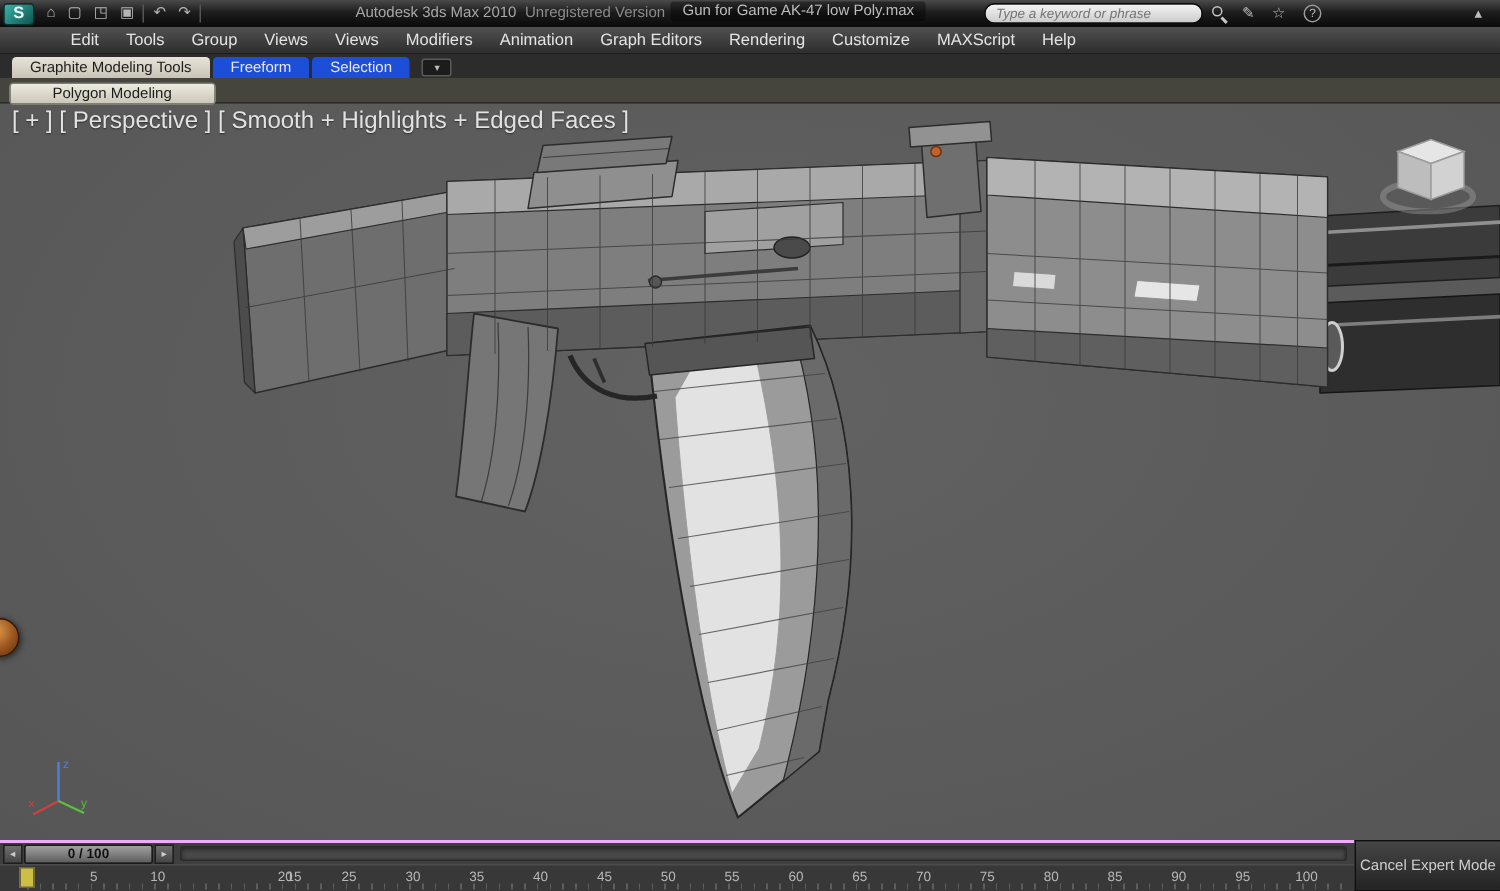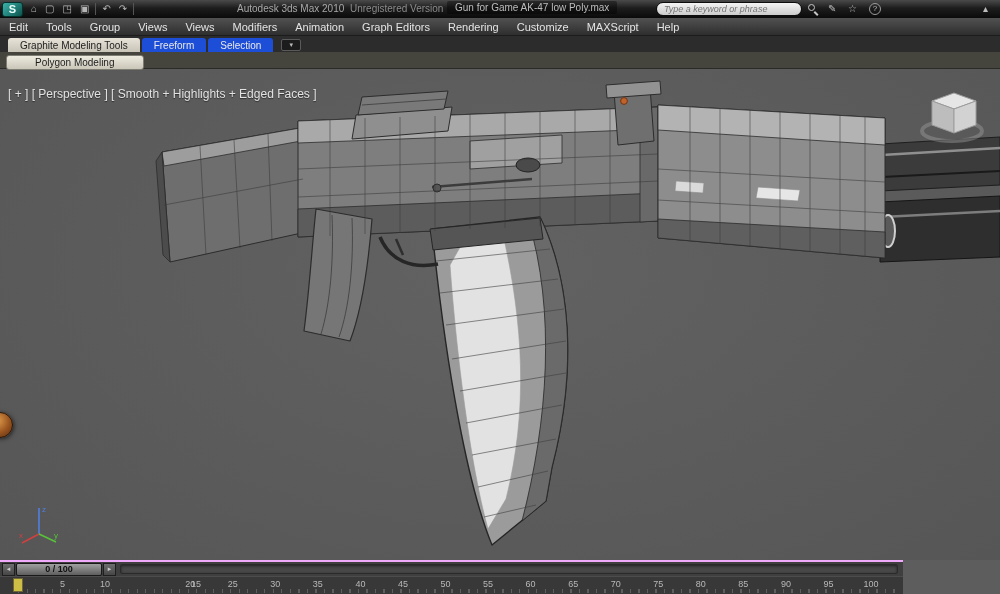--- a/index.html
+++ b/index.html
@@ -30,40 +30,40 @@
   .mag{position:absolute;left:0;top:0;width:7px;height:7px;border:1.5px solid #c6c6c6;border-radius:50%}
   .mag::after{content:"";position:absolute;left:6px;top:6px;width:5px;height:1.5px;
     background:#c6c6c6;transform:rotate(45deg);transform-origin:0 0}
   .ricon{position:absolute;top:3px;color:#bdbdbd;font-size:10px}
   .helpc{width:12px;height:12px;border:1px solid #9a9a9a;border-radius:50%;
     font-size:8px;text-align:center;line-height:10px}
 
   
   .menubar{position:absolute;left:0;top:18px;width:1000px;height:18px;
     background:linear-gradient(#515151,#2e2e2e);border-bottom:1px solid #1c1c1c;
-    display:flex;align-items:center;z-index:29}
+    display:flex;align-items:center;padding-left:38px;z-index:29}
   .mitem{color:#e4e4e4;font-size:11px;padding:2px 9px;cursor:default}
 
   
   .ribbontabs{position:absolute;left:0;top:36px;width:1000px;height:16px;background:#2c2c2c;
     display:flex;align-items:flex-end;padding-left:8px;z-index:28}
   .rtab{font-size:10px;padding:2px 12px 1px;border-radius:3px 3px 0 0;margin-right:2px}
   .rtab.active{background:linear-gradient(#e7e3d8,#c8c4b8);color:#1d1d1d}
   .rtab.inactive{background:#1d4ed8;color:#e8e8e8}
   .rmini{width:20px;height:12px;margin:0 0 1px 6px;background:#1c1c1c;border:1px solid #5a5a5a;
     border-radius:2px;color:#bbb;font-size:7px;display:flex;align-items:center;justify-content:center}
   .panelrow{position:absolute;left:0;top:52px;width:1000px;height:17px;background:#45453e;
     border-bottom:1px solid #2a2a26;z-index:27}
   .panelbtn{display:inline-block;margin:1px 0 0 6px;padding:1px 28px;font-size:10px;color:#1c1c1c;
     background:linear-gradient(#edeadf,#cac7b9);border:1px solid #7d7d73;border-radius:3px}
 
   
   .viewport{position:absolute;left:0;top:69px;width:1000px;height:491px;
     background:radial-gradient(ellipse at 50% 40%,#626262,#565656)}
-  .vplabel{position:absolute;left:8px;top:18px;color:#e2e2e2;font-size:12px;z-index:5;
+  .vplabel{position:absolute;left:8px;top:3px;color:#e2e2e2;font-size:16px;z-index:5;
     text-shadow:0 1px 1px rgba(0,0,0,.5)}
   .stats{position:absolute;left:8px;top:24px;z-index:5;font-size:10px;font-weight:bold;
     color:#e8b33a;line-height:12px}
   .srow{display:flex}
   .slbl{width:36px}
   .fpsrow{margin-top:8px}
   .viewcube{position:absolute;right:10px;top:12px;z-index:5}
   .axisgizmo{position:absolute;left:16px;bottom:14px;z-index:5}
 
   
@@ -286,14 +286,15 @@
       <span class="tick" style="left: 615.7px;">70</span>
       <span class="tick" style="left: 658.25px;">75</span>
       <span class="tick" style="left: 700.8px;">80</span>
       <span class="tick" style="left: 743.35px;">85</span>
       <span class="tick" style="left: 785.9px;">90</span>
       <span class="tick" style="left: 828.45px;">95</span>
       <span class="tick" style="left: 871px;">100</span>
     </div>
   <div class="keymark"></div>
 
+  <button class="expertbtn">Cancel Expert Mode</button>
 
 </div>
 
 </body></html>

